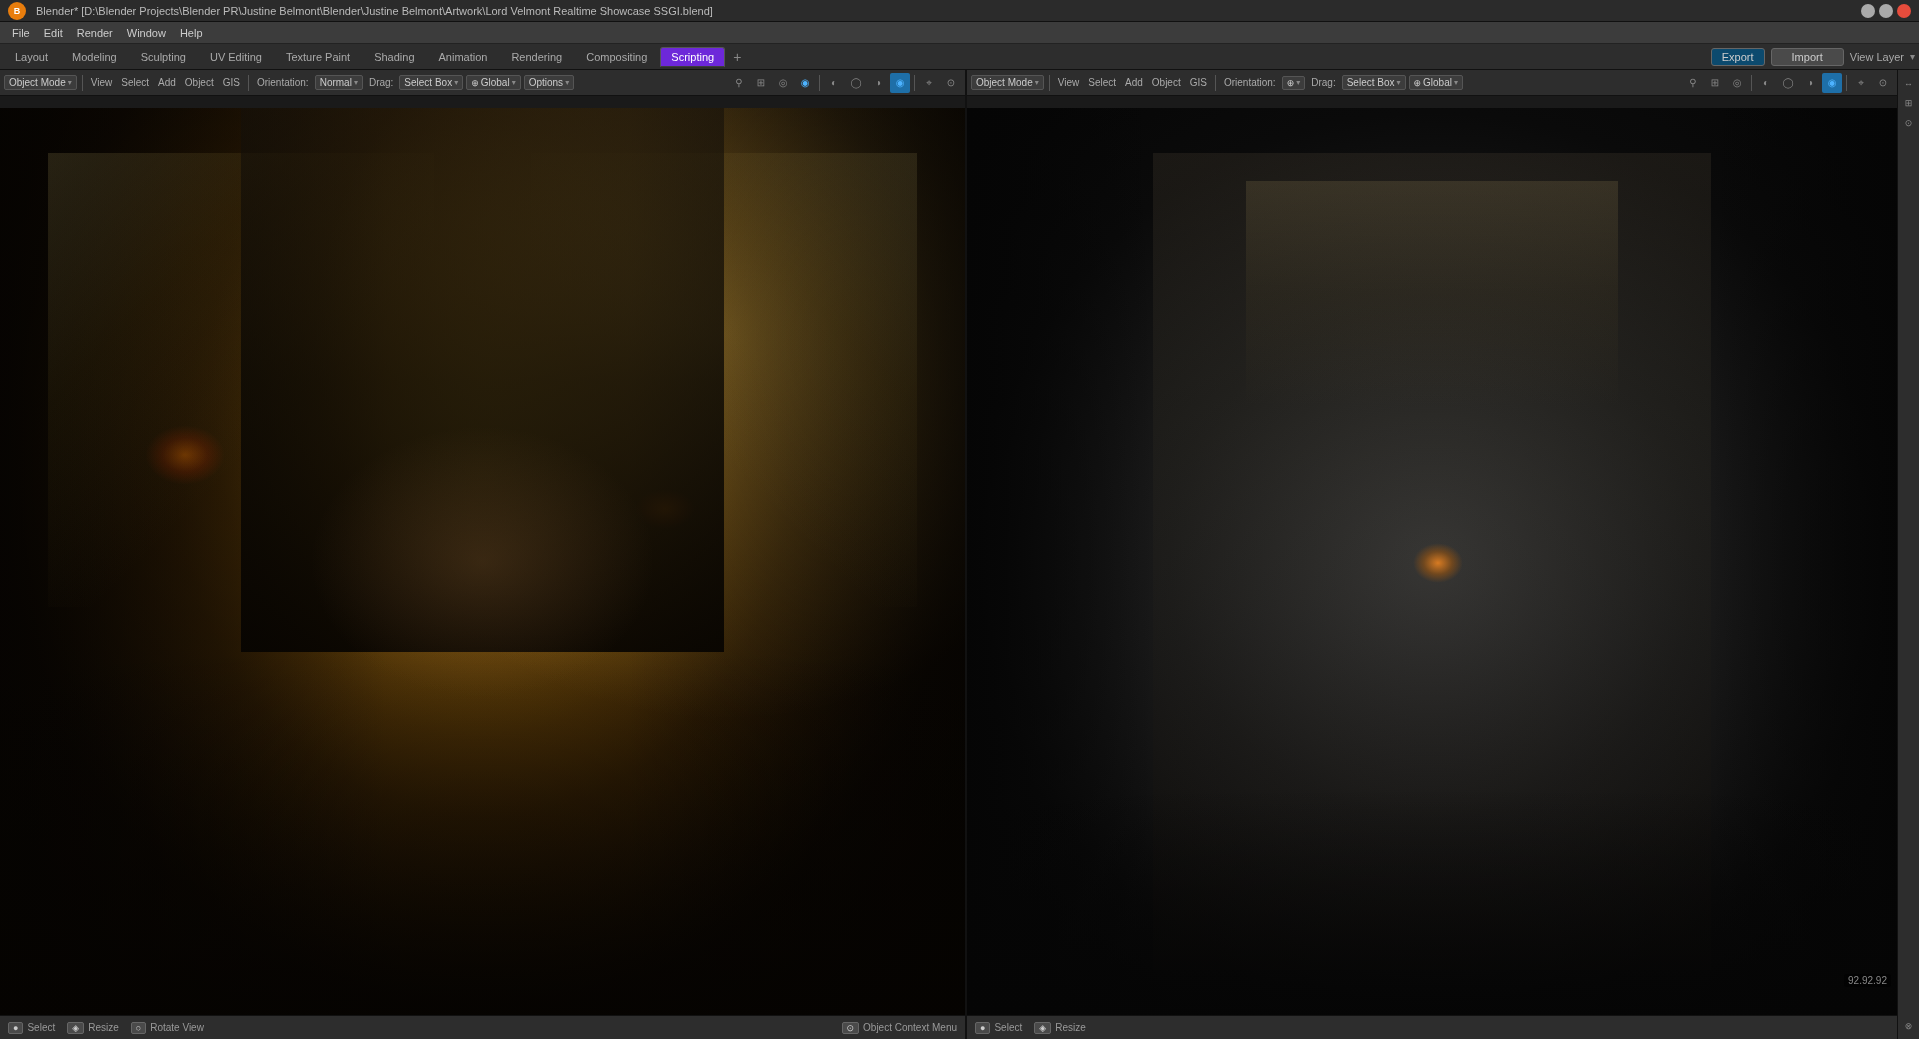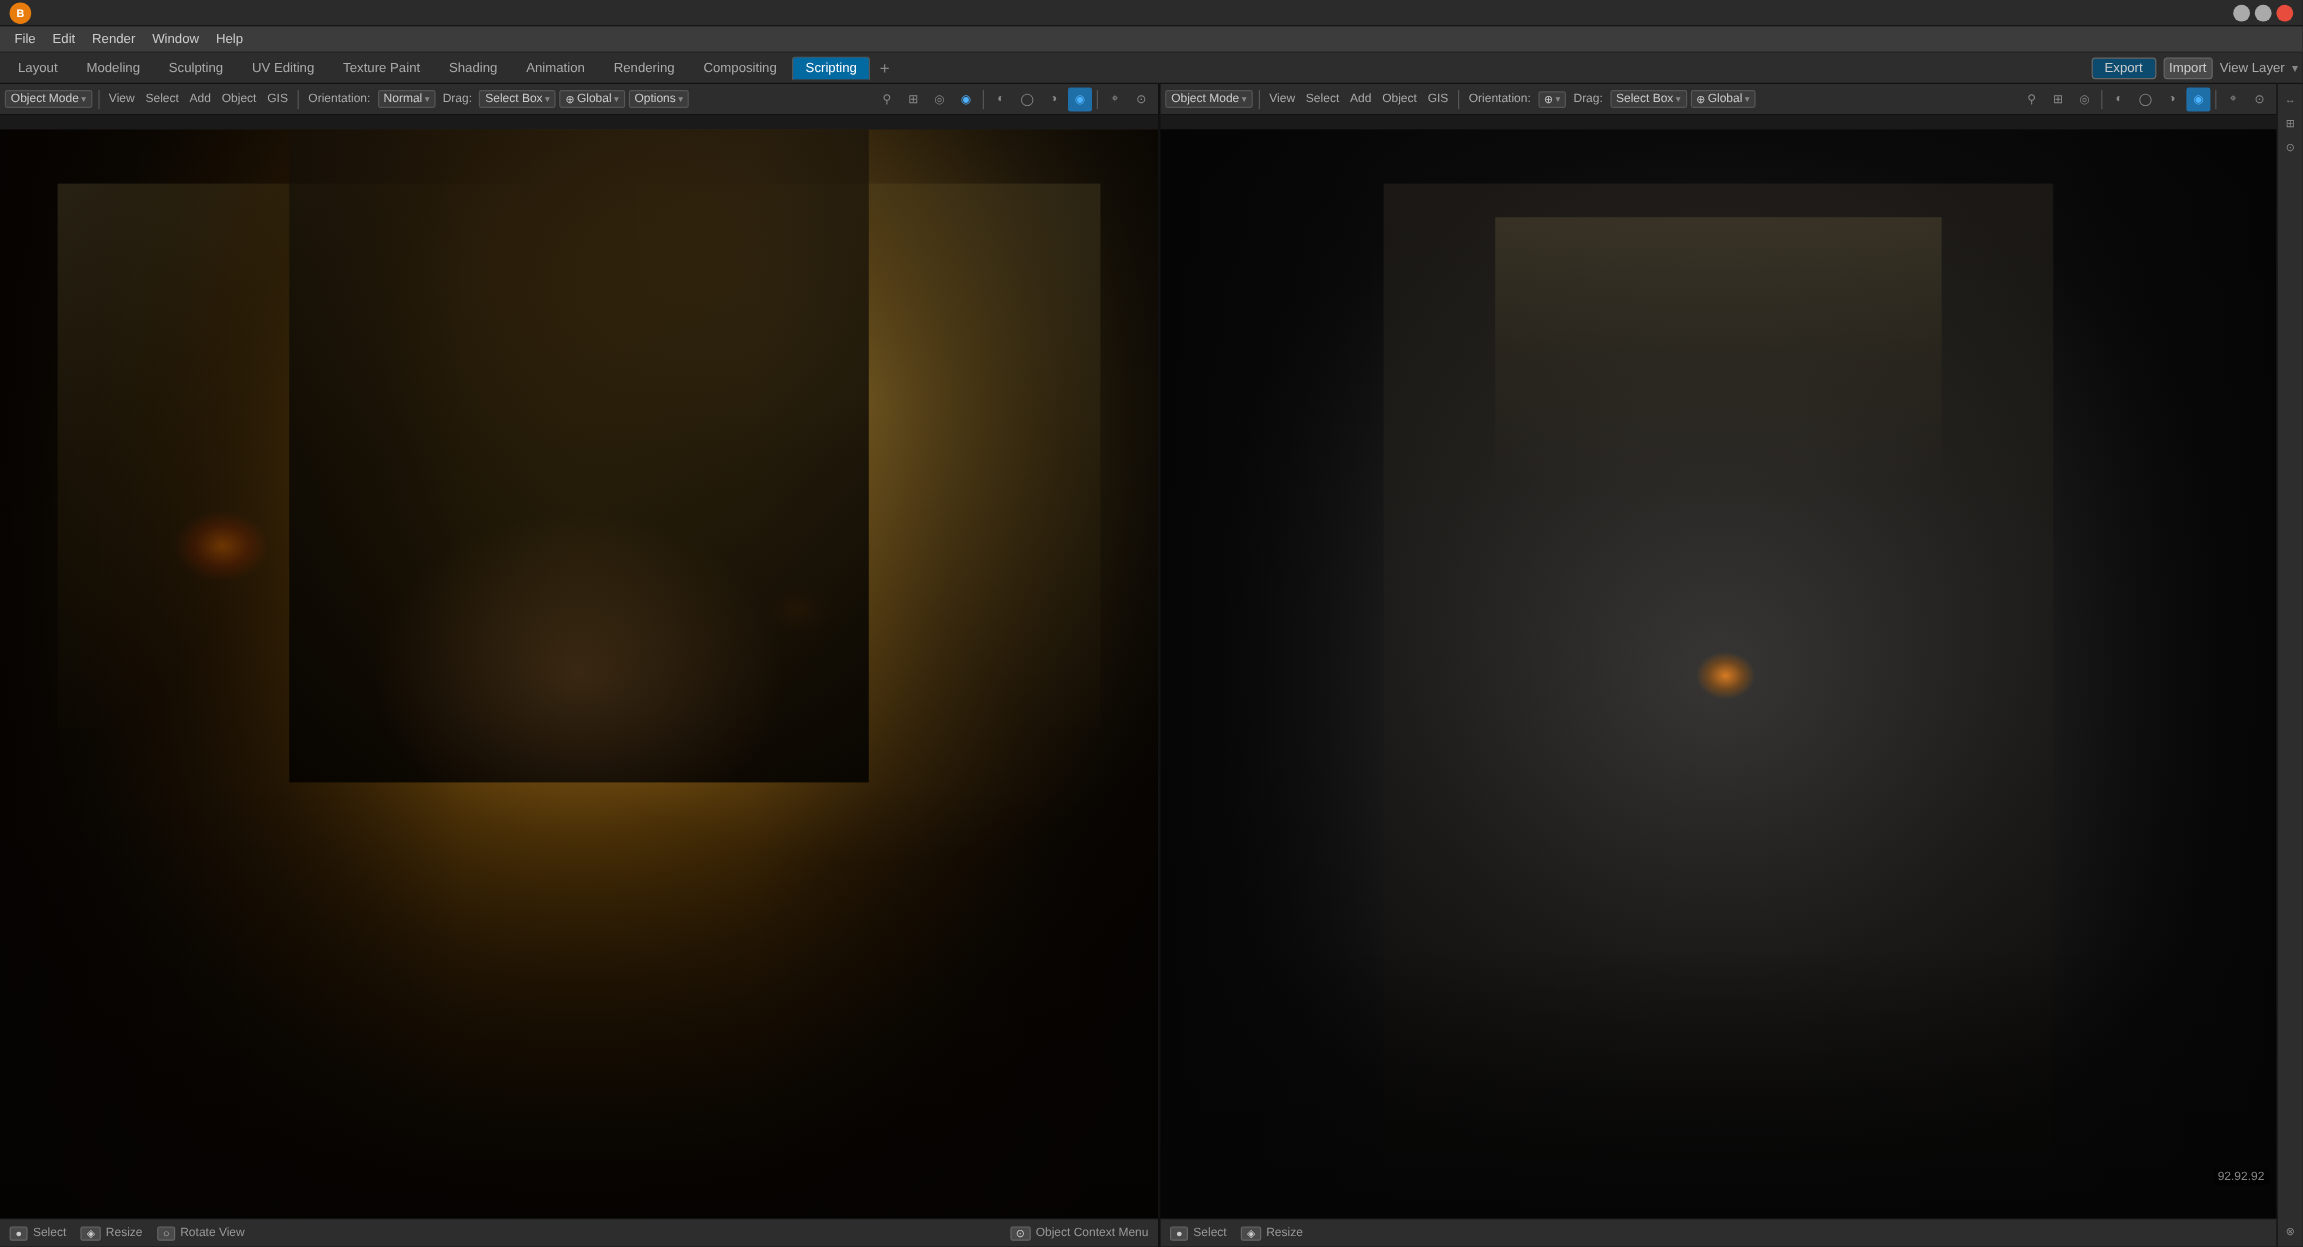--- a/index.html
+++ b/index.html
@@ -76,21 +76,21 @@
     }
     .ws-tab {
       padding: 3px 10px;
       font-size: 11px;
       color: #aaa;
       cursor: pointer;
       border-radius: 3px 3px 0 0;
       border: 1px solid transparent;
     }
     .ws-tab.active {
-      background: #0369a1;
+      background: #6d28d9;
       color: #fff;
       border-color: #555 #555 #3d3d3d #555;
     }
     .ws-tab-add {
       padding: 2px 6px;
       color: #888;
       cursor: pointer;
       font-size: 14px;
     }
     .ws-right {
@@ -102,21 +102,21 @@
     .export-btn {
       padding: 2px 10px;
       background: #0c4a6e;
       border: 1px solid #666;
       border-radius: 3px;
       color: #ccc;
       font-size: 11px;
       cursor: pointer;
     }
     .import-btn {
-      padding: 2px 4px;
+      padding: 2px 20px;
       background: #4a4a4a;
       border: 1px solid #666;
       border-radius: 3px;
       color: #ccc;
       font-size: 11px;
       cursor: pointer;
     }
     .view-layer-label {
       font-size: 11px;
       color: #aaa;
@@ -316,20 +316,21 @@
       padding: 1px 4px;
       border-radius: 2px;
     }
   </style>
 </head>
 <body>
 
 <div id="title-bar">
   <div style="display:flex;align-items:center;gap:6px;">
     <div class="blender-logo">B</div>
+    <span style="font-size:11px;color:#bbb;">Blender* [D:\Blender Projects\Blender PR\Justine Belmont\Blender\Justine Belmont\Artwork\Lord Velmont Realtime Showcase SSGI.blend]</span>
   </div>
   <div id="window-controls">
     <div class="win-btn win-min"></div>
     <div class="win-btn win-max"></div>
     <div class="win-btn win-close"></div>
   </div>
 </div>
 
 <div id="menu-bar">
   <div class="menu-item">File</div>

